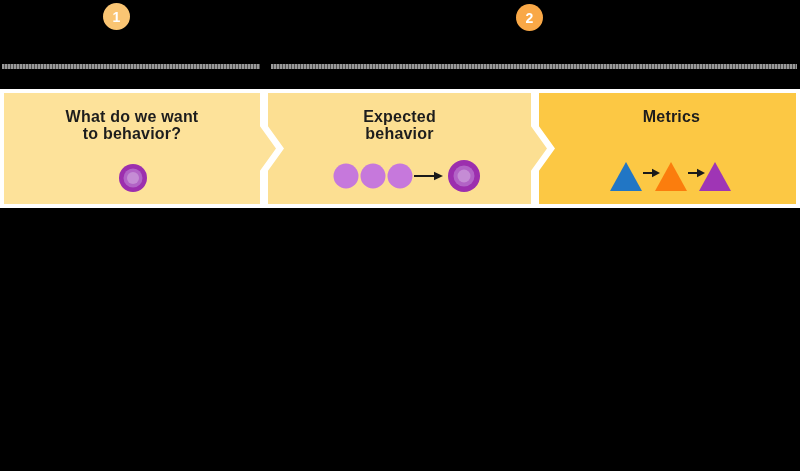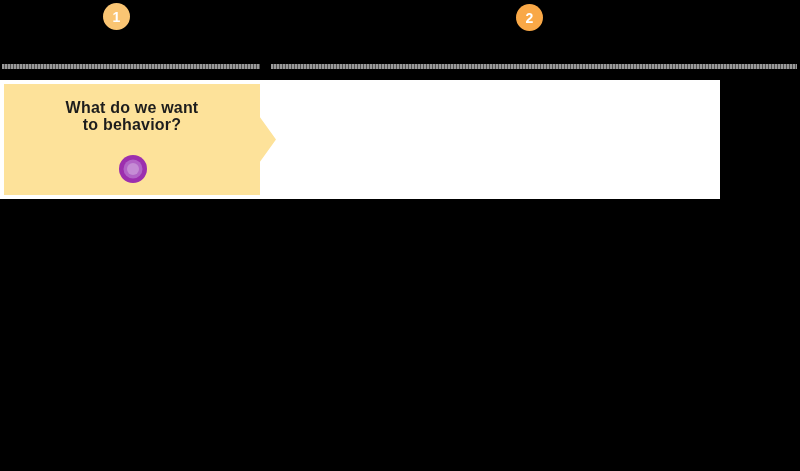--- a/index.html
+++ b/index.html
@@ -28,21 +28,21 @@
     top: 64px; height: 5px;
     background: repeating-linear-gradient(90deg,
       var(--track-light, #9a9a9a) 0 2px,
       var(--track-dark, #4f4f4f) 2px 3px);
   }
   .track-a { left: 2px;   width: 258px; }
   .track-b { left: 271px; width: 526px; }
   
   .banner {
     position: absolute;
-    left: 0; top: 80px; width: 720px; height: 119px;
+    left: 0; top: 89px; width: 800px; height: 119px;
     background: var(--banner-bg, #ffffff);
   }
   .stage { position: absolute; top: 4px; height: 111px; }
   .stage-1 {
     left: 4px; width: 272px;
     background: var(--stage1-bg, #fde29a);
     clip-path: polygon(0 0, 256px 0, 256px 30%, 100% 50%, 256px 70%, 256px 100%, 0 100%);
   }
   .stage-2 {
     left: 268px; width: 279px;
@@ -100,16 +100,46 @@
         <span class="line">What do we want</span>
         <span class="line">to behavior?</span>
       </div>
       <svg class="icon-svg icon-1" width="36" height="36" viewBox="0 0 36 36">
         <circle class="c-outer" cx="18" cy="18" r="14"></circle>
         <circle class="c-mid" cx="18" cy="18" r="9.5"></circle>
         <circle class="c-inner" cx="18" cy="18" r="6"></circle>
       </svg>
     </div>
 
+    <div class="stage stage-2">
+      <div class="stage-title t2">
+        <span class="line">Expected</span>
+        <span class="line">behavior</span>
+      </div>
+      <svg class="icon-svg icon-2" width="152" height="38" viewBox="0 0 152 38">
+        <circle class="dot" cx="16" cy="19" r="12.5"></circle>
+        <circle class="dot" cx="43" cy="19" r="12.5"></circle>
+        <circle class="dot" cx="70" cy="19" r="12.5"></circle>
+        <line class="arrow-line" x1="84" y1="19" x2="106" y2="19"></line>
+        <polygon class="arrow-head" points="104,14.8 113,19 104,23.2"></polygon>
+        <circle class="c-outer" cx="134" cy="19" r="16"></circle>
+        <circle class="c-mid" cx="134" cy="19" r="10.5"></circle>
+        <circle class="c-inner" cx="134" cy="19" r="6.5"></circle>
+      </svg>
+    </div>
 
+    <div class="stage stage-3">
+      <div class="stage-title t3">
+        <span class="line">Metrics</span>
+      </div>
+      <svg class="icon-svg icon-3" width="122" height="33" viewBox="0 0 122 33">
+        <polygon class="tri-blue" points="0,31 16,2 32,31"></polygon>
+        <line class="arrow-line" x1="33" y1="13" x2="43" y2="13"></line>
+        <polygon class="arrow-head" points="42,8.8 50,13 42,17.2"></polygon>
+        <polygon class="tri-orange" points="45,31 61,2 77,31"></polygon>
+        <line class="arrow-line" x1="78" y1="13" x2="88" y2="13"></line>
+        <polygon class="arrow-head" points="87,8.8 95,13 87,17.2"></polygon>
+        <polygon class="tri-purple" points="89,31 105,2 121,31"></polygon>
+      </svg>
+    </div>
 
   </div>
 </div>
 
 </body></html>

